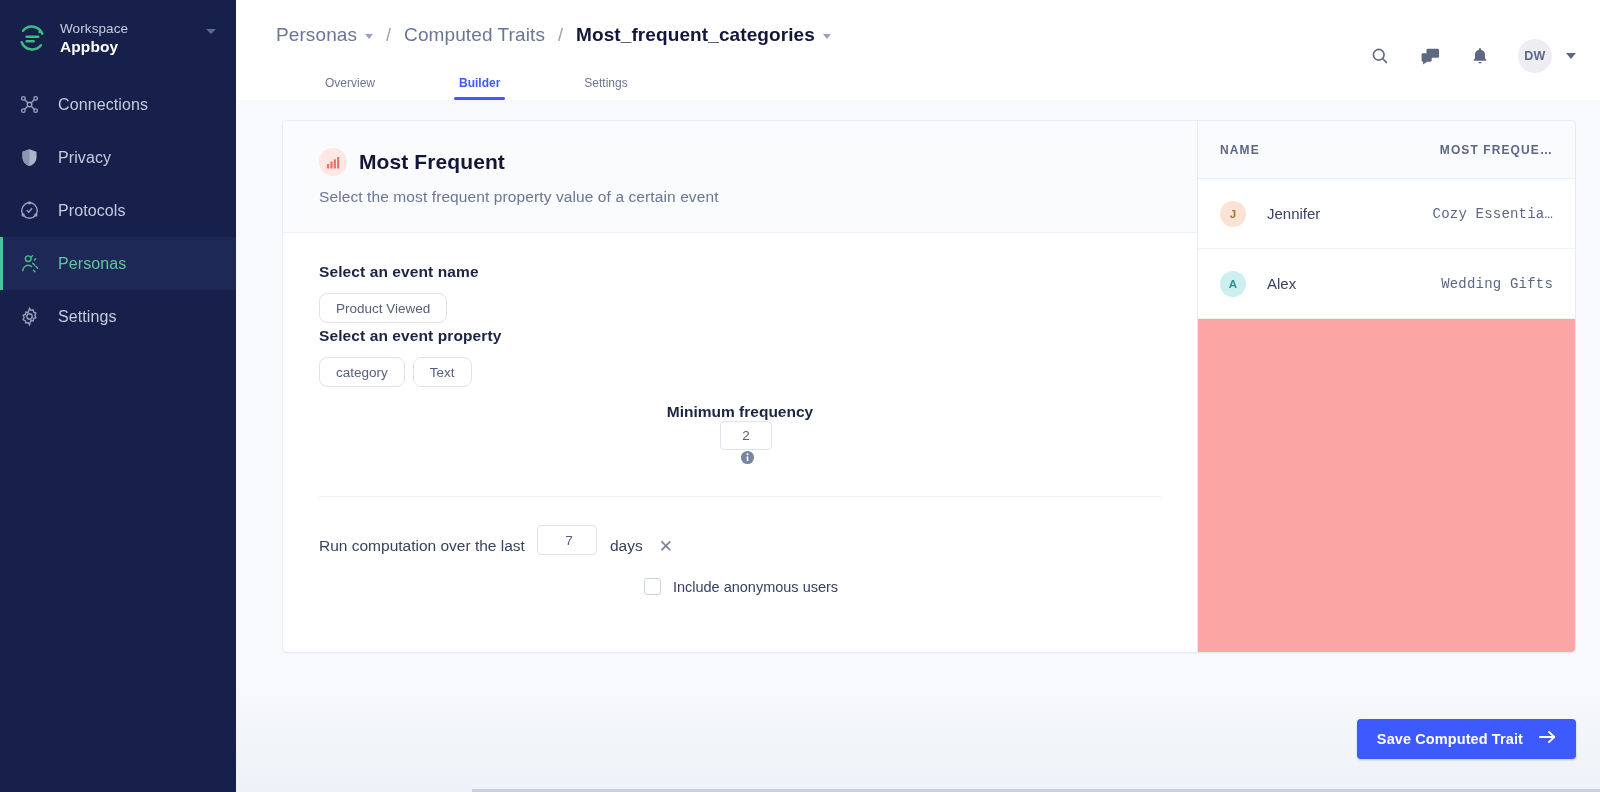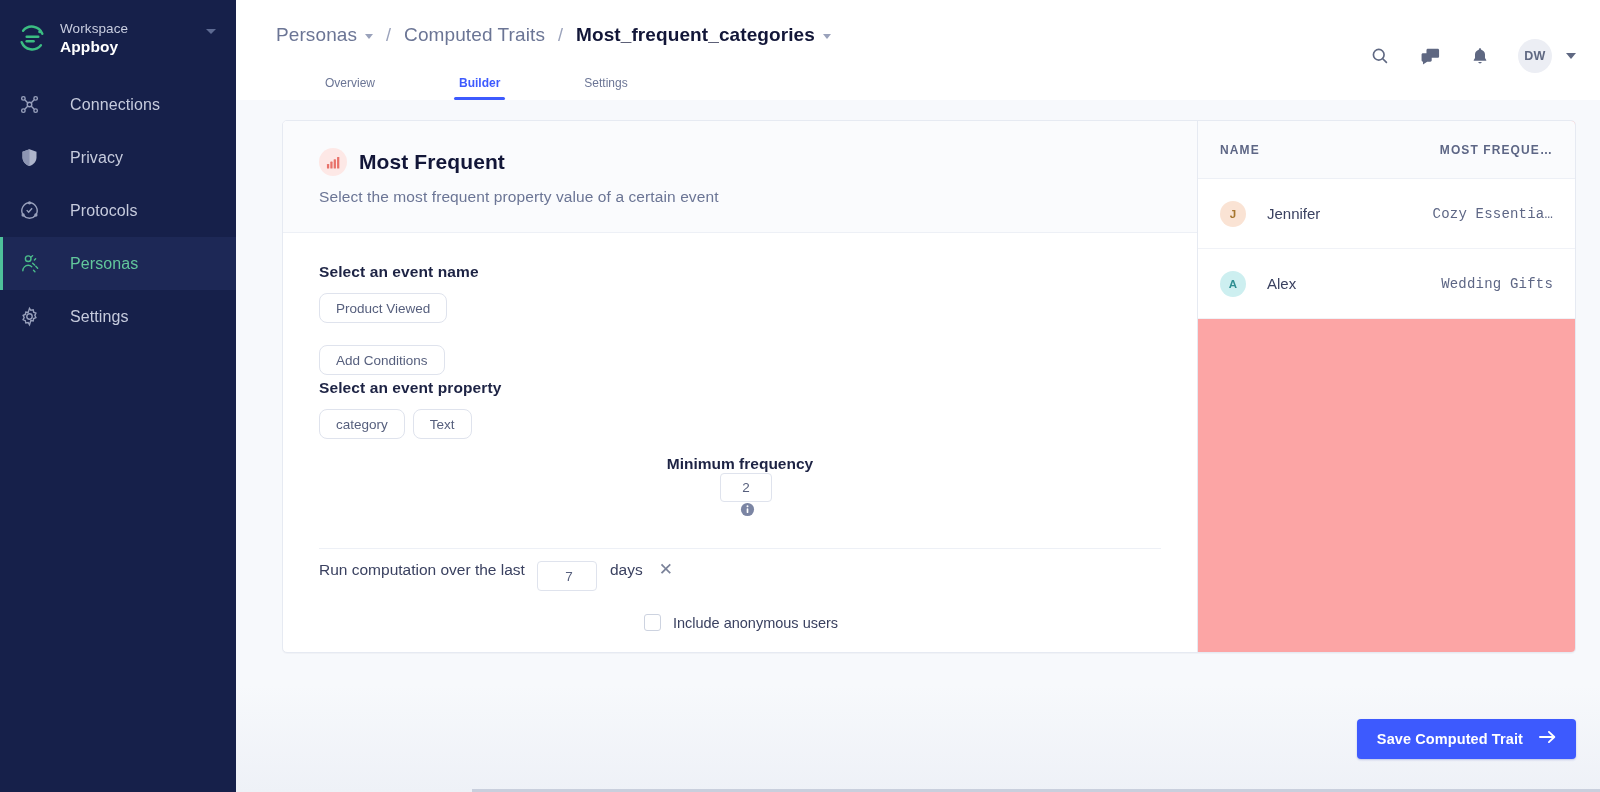--- a/index.html
+++ b/index.html
@@ -33,21 +33,21 @@
     border-left: 5px solid transparent; border-right: 5px solid transparent;
     border-top: 5.5px solid #5d6a92; }
 
   .nav { margin-top: 6px; }
   .nav-item {
     display: flex; align-items: center;
     height: 53px; padding-left: 14px;
     position: relative; cursor: pointer;
   }
   .nav-item .nav-ico { width: 30px; flex:0 0 30px; display:flex; align-items:center; justify-content:center; }
-  .nav-item .nav-lbl { margin-left: 26px; font-size: 16px; color: #c6cbdd; letter-spacing: .1px; }
+  .nav-item .nav-lbl { margin-left: 14px; font-size: 16px; color: #c6cbdd; letter-spacing: .1px; }
   .nav-item.active { background: #1d2856; }
   .nav-item.active::before {
     content: ""; position: absolute; left: 0; top: 0; bottom: 0; width: 3px; background: #4ec19a;
   }
   .nav-item.active .nav-lbl { color: #62c79c; }
 
   
   .main {
     flex: 1 1 auto; height: 792px;
     background: #f7f9fc;
@@ -148,21 +148,21 @@
   .num-input {
     width: 52px; height: 29px; margin-left: 12px;
     border: 1px solid #dfe3ed; border-radius: 4px;
     background: #fff; font-size: 13.5px; color: #565f7d;
     text-align: center; font-family: "Liberation Sans", sans-serif;
   }
   .info-ico { margin-left: 14px; width: 15px; height: 15px; cursor: pointer; }
 
   .hr { height: 1px; background: #edf0f6; margin: 31px 0 0 0; }
 
-  .run-row { display: flex; align-items: flex-start; margin-top: 12px; }
+  .run-row { display: flex; align-items: flex-end; margin-top: 28px; }
   .run-lbl { font-size: 15.5px; color: #3a4160; }
   .days-input {
     width: 60px; height: 30px; margin-left: 12px;
     border: 1px solid #dfe3ed; border-radius: 4px;
     background: #fff; font-size: 13.5px; color: #565f7d;
     text-align: center; padding-left: 4px;
     font-family: "Liberation Sans", sans-serif;
   }
   .days-lbl { font-size: 15.5px; color: #3a4160; margin-left: 13px; }
   .x-btn { margin-left: 16px; font-size: 17px; color: #7a8299; cursor: pointer; line-height: 1; }
@@ -373,23 +373,20 @@
             <div class="head-sub">Select the most frequent property value of a certain event</div>
           </div>
 
           <div class="card-body">
 
             <div class="field-label">Select an event name</div>
             <div class="row-gap-1 pillrow">
               <div class="pill">Product Viewed</div>
             </div>
 
-            <div class="row-gap-3 pillrow">
-              <div class="pill">Add Conditions</div>
-            </div>
 
             <div class="row-gap-2 field-label">Select an event property</div>
             <div class="row-gap-1 pillrow">
               <div class="pill">category</div>
               <div class="pill">Text</div>
             </div>
 
             <div class="minfreq-row">
               <span class="minfreq-lbl">Minimum frequency</span>
               <input class="num-input" type="text" value="2" style="">

